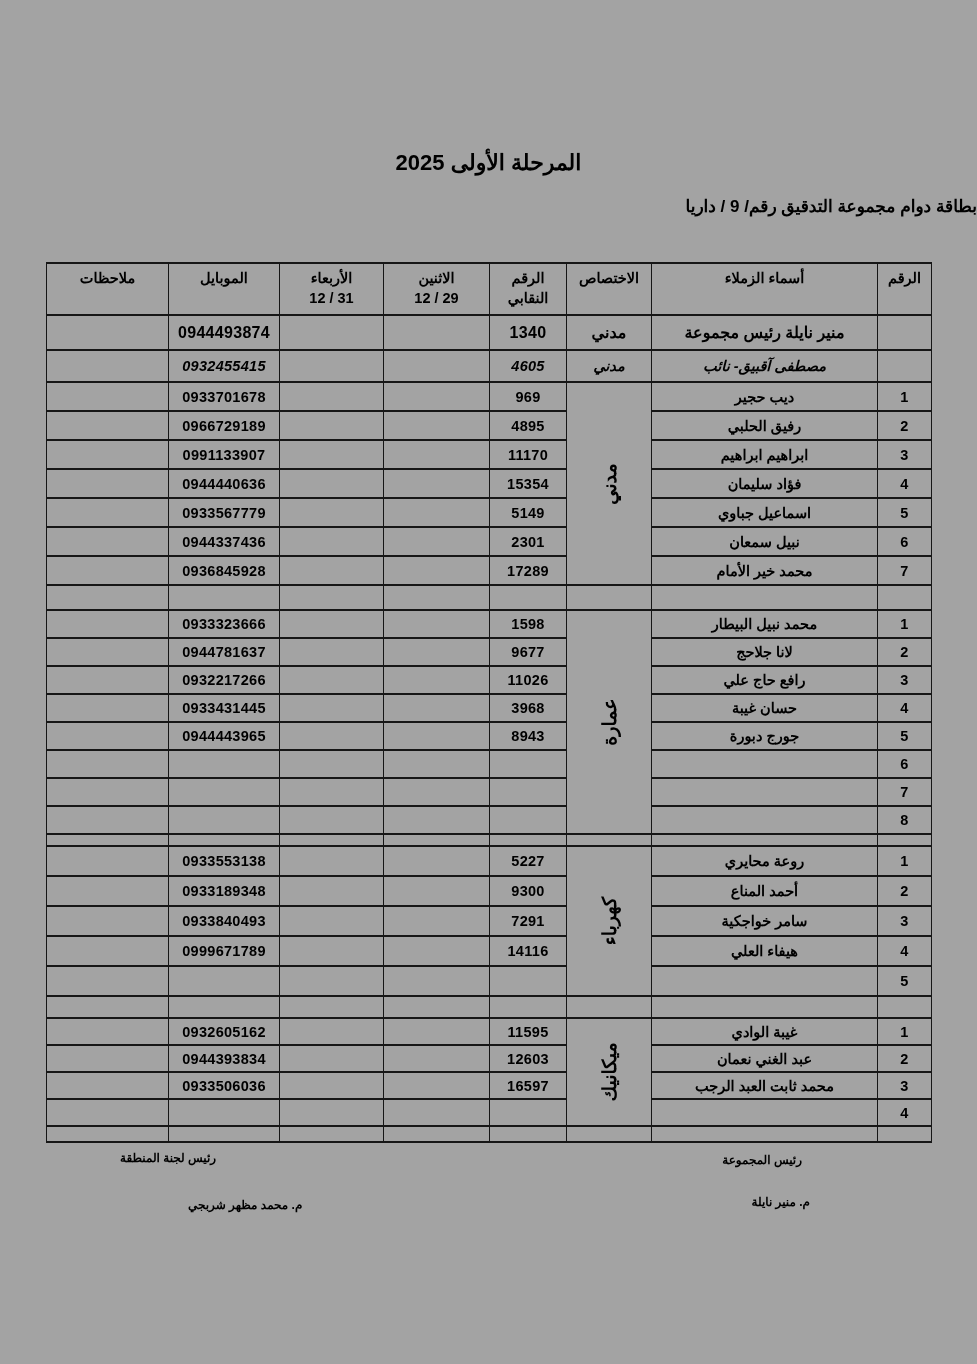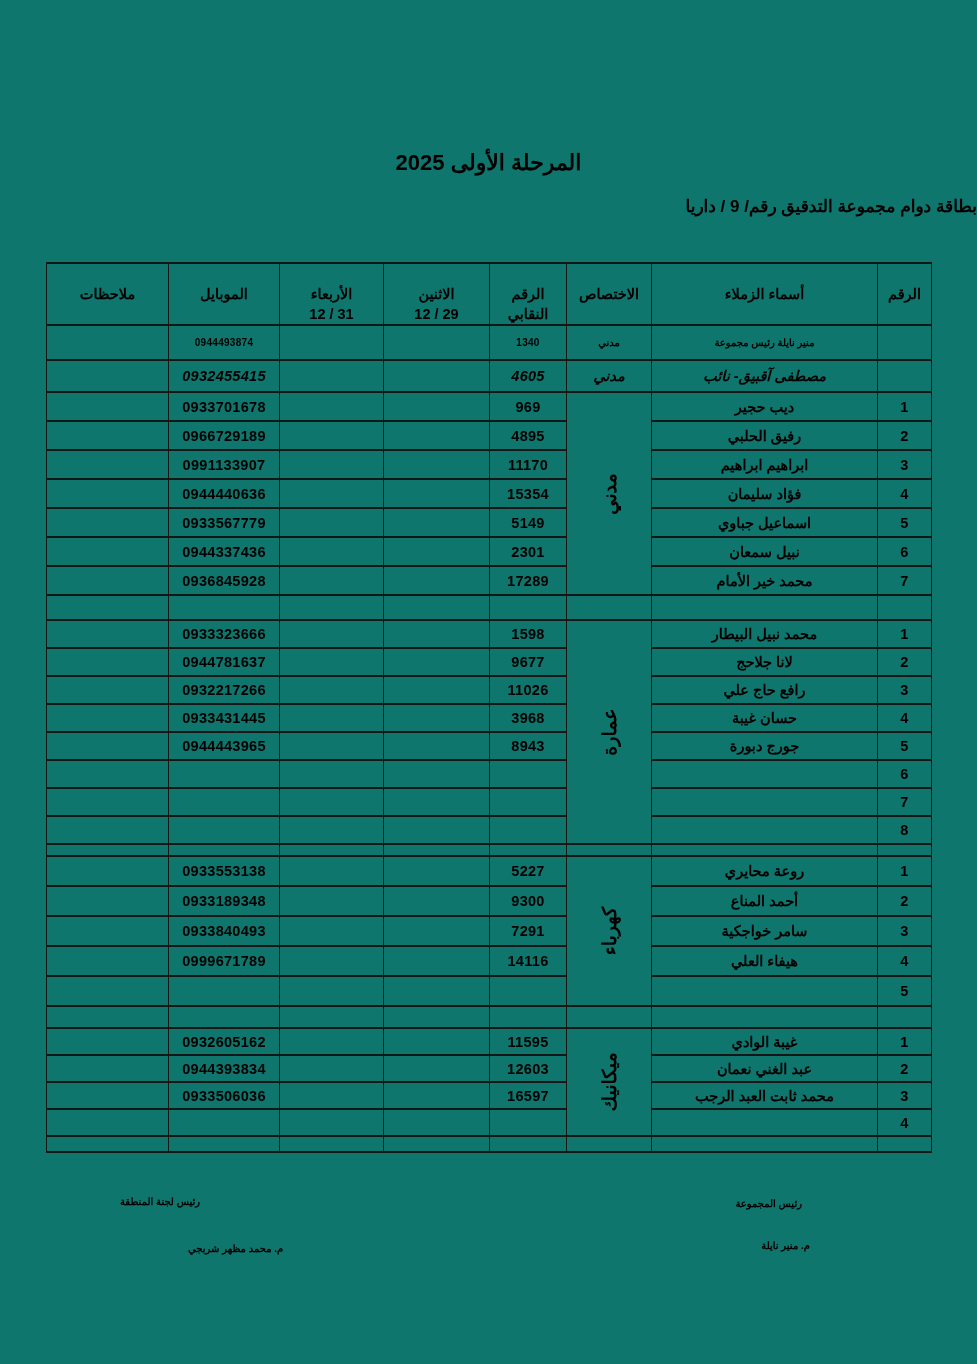--- a/index.html
+++ b/index.html
@@ -3,21 +3,21 @@
 <meta charset="utf-8">
 <style>
   * { margin:0; padding:0; box-sizing:border-box; }
   html,body { background:#fff; }
   body {
     width:977px; height:1364px; position:relative;
     font-family:"Liberation Sans", sans-serif;
     color:#000;
     direction:rtl;
   }
-  .page { position:relative; width:977px; height:1364px; background:#0f766e; overflow:hidden; }
+  .page { position:relative; width:977px; height:1364px; background:#a3a3a3; overflow:hidden; }
 
   .title {
     margin-top:148px; text-align:center;
     font-size:22px; font-weight:bold; line-height:30px;
   }
   .subtitle {
     margin-top:16px; text-align:right;
     font-size:17px; font-weight:bold; line-height:26px;
   }
 
@@ -33,24 +33,24 @@
     border-right:1.4px solid #161616;
     border-top:2px solid #161616;
     border-bottom:2px solid #161616;
     font-weight:bold;
     text-align:center;
     vertical-align:middle;
     padding:0 3px;
     overflow:hidden;
   }
   tr.r-head th {
-    height:52px; vertical-align:top; padding-top:20px;
+    height:52px; vertical-align:top; padding-top:4px;
     font-size:14.5px; line-height:20px;
   }
-  tr.r-lead td { height:35px; font-size:10px;margin-left:47px; }
+  tr.r-lead td { height:35px; font-size:16px;margin-left:47px; }
   tr.r-lead2 td { height:32px; font-size:14.5px;font-style:italic; }
   tr.r-data td { font-size:14.5px; }
   tr.grp0 td { height:29px;border-radius:11px; }
   tr.grp1 td { height:28px; }
   tr.grp2 td { height:30px; }
   tr.grp3 td { height:27px; }
   tr.sep0 td { height:25px; }
   tr.sep1 td { height:12px; }
   tr.sep2 td { height:22px; }
   tr.sep3 td { height:16px; }
@@ -58,21 +58,21 @@
   td.c-spec-v { position:relative; }
   span.vtext {
     position:absolute; top:50%; left:50%;
     transform:translate(-50%,-50%) rotate(-90deg);
     white-space:nowrap;
     font-size:19px; font-weight:bold;
   }
   .ltr { direction:ltr; unicode-bidi:isolate; }
 
   .sig-area { position:relative; width:977px; height:150px; }
-  .sig { position:absolute; font-size:10px; font-weight:bold; white-space:nowrap;margin-top:35px; }
+  .sig { position:absolute; font-size:12px; font-weight:bold; white-space:nowrap; }
   .sig-right-title { top:10px;  right:175px; }
   .sig-left-title  { top:8px;   left:120px; }
   .sig-right-name  { top:52px;  right:167px; }
   .sig-left-name   { top:55px;  left:188px; }
 </style>
 </head>
 <body>
 
 <div class="page">
 

